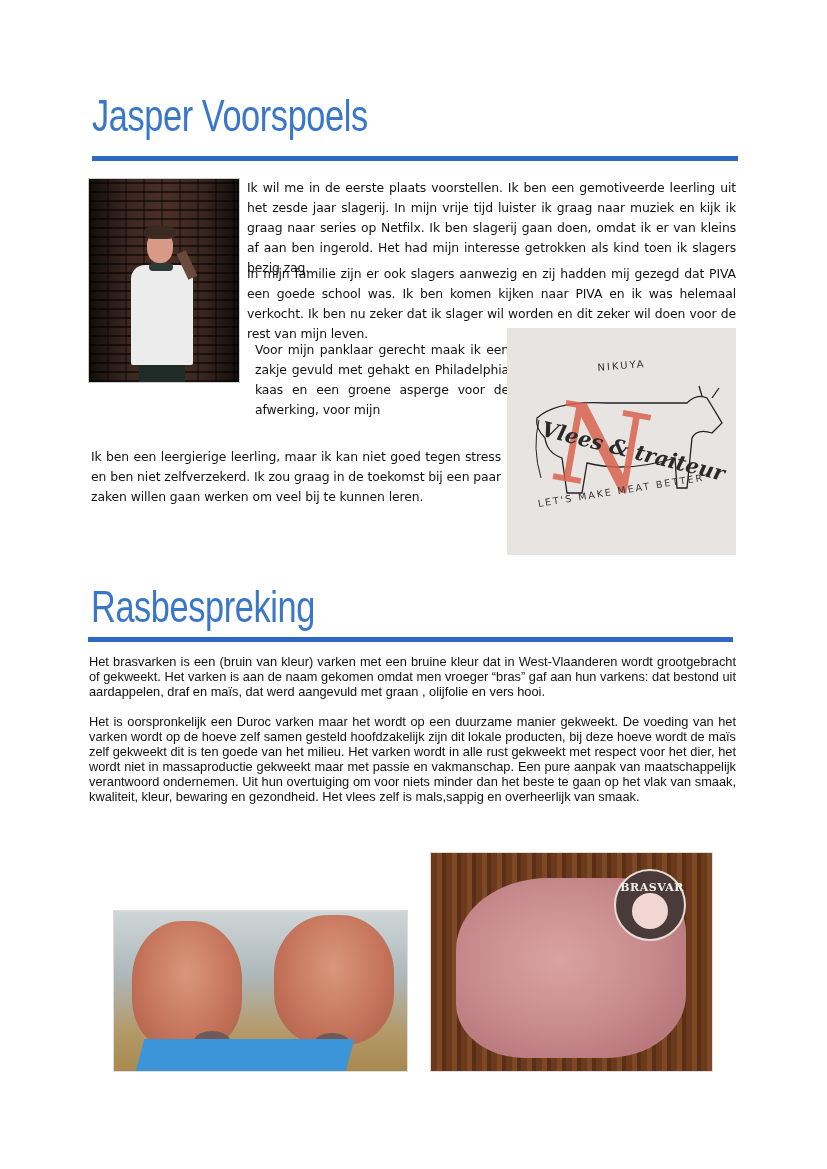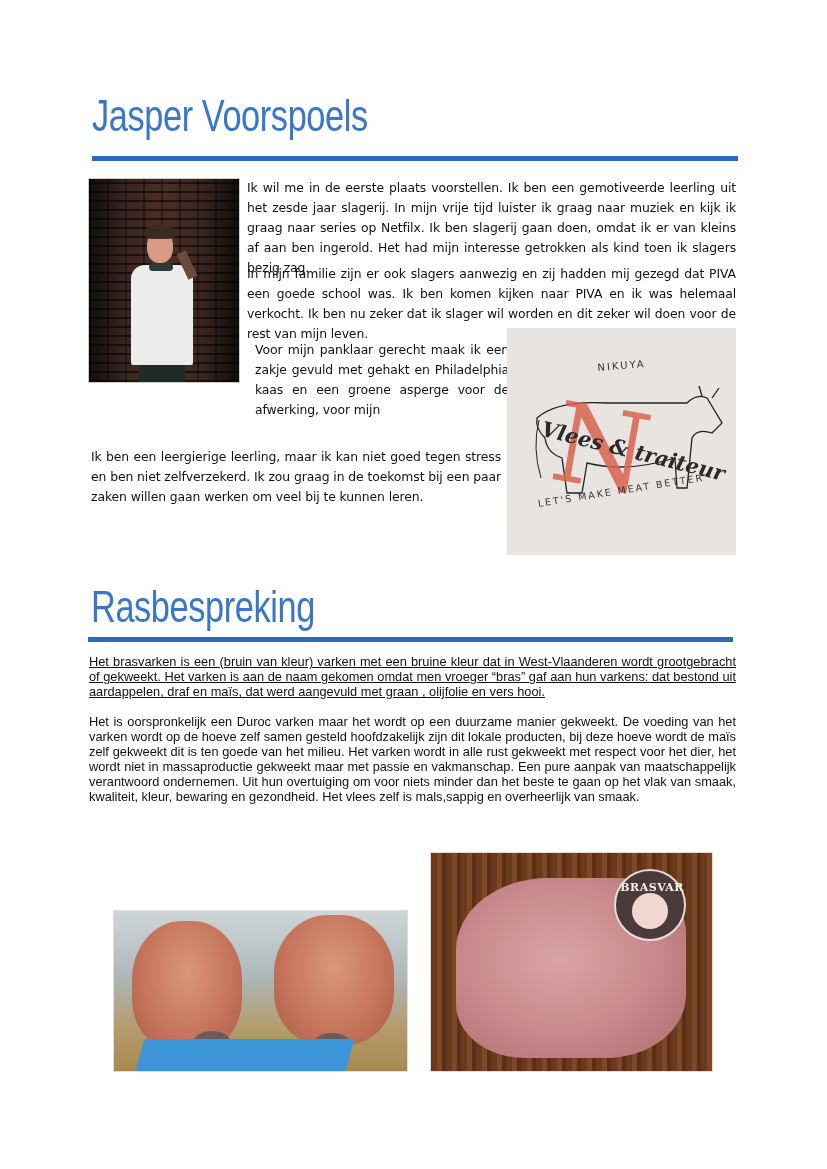--- a/index.html
+++ b/index.html
@@ -107,21 +107,21 @@
       <path d="M175 18 L172 8 M185 20 L192 10" stroke="#222" stroke-width="1.3"></path>
     </svg>
     <div class="logo-mono">N</div>
     <div class="logo-script">Vlees &amp; traiteur</div>
     <div class="logo-bottom">LET'S MAKE MEAT BETTER</div>
   </div>
 
   <h1 class="heading" style="left:91px; top:585px; font-size:44px;">Rasbespreking</h1>
   <div class="rule" style="left:88px; top:637px; width:645px;"></div>
 
-  <p class="para2" style="left:89px; top:654px; width:647px;text-decoration:underline;">Het brasvarken is een (bruin van kleur) varken met een bruine kleur dat in West-Vlaanderen wordt grootgebracht of gekweekt. Het varken is aan de naam gekomen omdat men vroeger “bras” gaf aan hun varkens: dat bestond uit aardappelen, draf en maïs, dat werd aangevuld met graan , olijfolie en vers hooi.</p>
+  <p class="para2" style="left:89px; top:654px; width:647px;">Het brasvarken is een (bruin van kleur) varken met een bruine kleur dat in West-Vlaanderen wordt grootgebracht of gekweekt. Het varken is aan de naam gekomen omdat men vroeger “bras” gaf aan hun varkens: dat bestond uit aardappelen, draf en maïs, dat werd aangevuld met graan , olijfolie en vers hooi.</p>
   <p class="para2" style="left:89px; top:714px; width:647px;">Het is oorspronkelijk een Duroc varken maar het wordt op een duurzame manier gekweekt. De voeding van het varken wordt op de hoeve zelf samen gesteld hoofdzakelijk zijn dit lokale producten, bij deze hoeve wordt de maïs zelf gekweekt dit is ten goede van het milieu. Het varken wordt in alle rust gekweekt met respect voor het dier, het wordt  niet in massaproductie gekweekt maar met passie en vakmanschap. Een pure aanpak van maatschappelijk verantwoord ondernemen. Uit hun overtuiging om voor niets minder dan het beste te gaan op het vlak van smaak, kwaliteit, kleur, bewaring en gezondheid. Het vlees zelf is mals,sappig en overheerlijk van smaak.</p>
 
   <div class="pigs">
     <div class="pig" style="left:18px; top:10px;"></div>
     <div class="pig" style="left:160px; top:4px; width:120px;"></div>
     <div class="pig-snout" style="left:80px; top:120px;"></div>
     <div class="pig-snout" style="left:200px; top:122px;"></div>
     <div class="trough"></div>
   </div>
 

